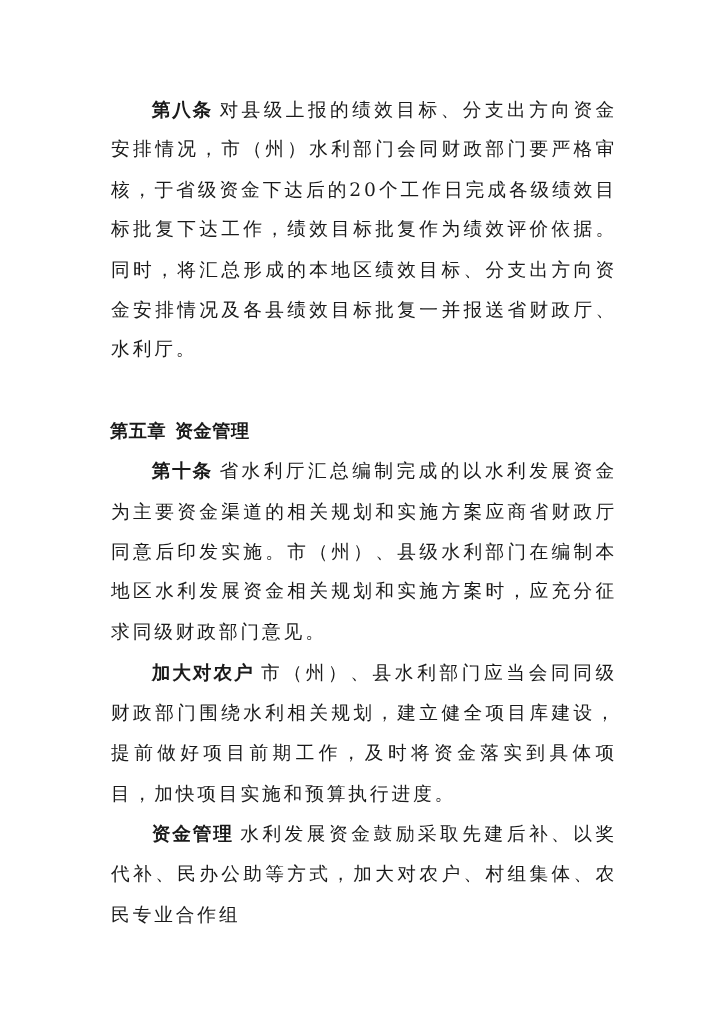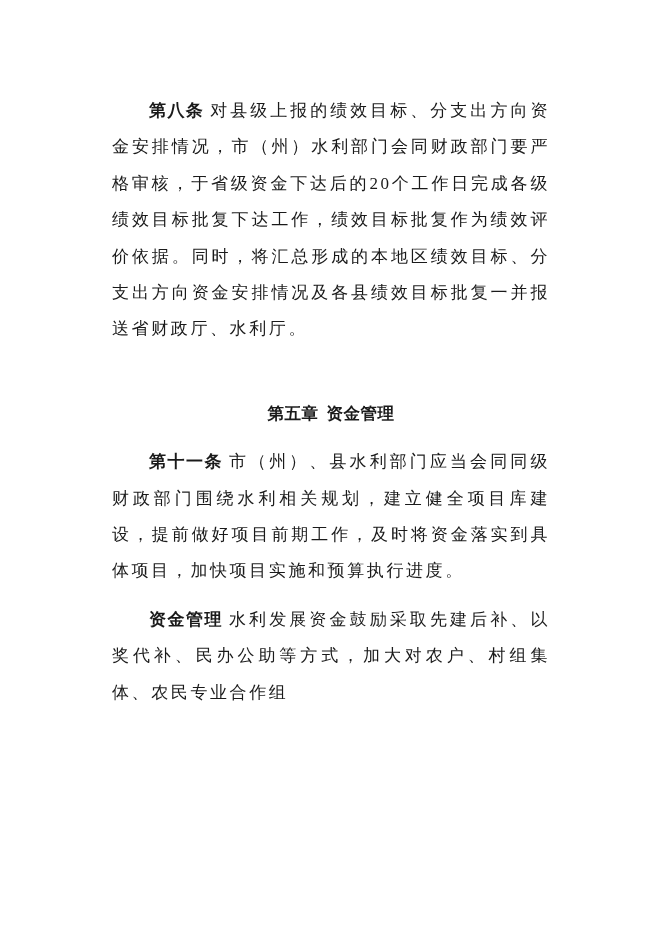--- a/index.html
+++ b/index.html
@@ -15,55 +15,54 @@
       color: #1a1a1a;
       font-family: "DejaVu Serif", "Liberation Serif", serif;
     }
     .page {
       position: absolute;
       left: 100px;
       top: 81px;
       width: 462px;
     }
     .para {
-      margin: 12px;
+      margin: 1px;
       font-size: 17px;
       line-height: 36.4px;
       text-align: justify;
       text-align-last: left;
       letter-spacing: 2.6px;
       text-indent: 37px;
       word-break: break-all;
-      font-family: Liberation Serif, serif;
     }
     .article-no {
       font-weight: bold;
       letter-spacing: 1px;
       margin-right: 6px;
     }
     .chapter {
       margin: 0;
-      text-align: center;
       font-family: "DejaVu Sans", "Liberation Sans", sans-serif;
       font-size: 16.5px;
       line-height: 36.4px;
       letter-spacing: 0.5px;
       padding-top: 36px;
       width: 462px;
     }
     .chapter .gap { display: inline-block; width: 8px; }
   </style>
 </head>
 <body>
 
 <div class="page">
 
   <p class="para"><span class="article-no">第八条</span><span>对县级上报的绩效目标、分支出方向资金安排情况，市（州）水利部门会同财政部门要严格审核，于省级资金下达后的20个工作日完成各级绩效目标批复下达工作，绩效目标批复作为绩效评价依据。同时，将汇总形成的本地区绩效目标、分支出方向资金安排情况及各县绩效目标批复一并报送省财政厅、水利厅。</span></p>
 
   <h2 class="chapter"><span>第五章</span><span class="gap"></span><span>资金管理</span></h2>
 
 
+  <p class="para"><span class="article-no">第十条</span><span>省水利厅汇总编制完成的以水利发展资金为主要资金渠道的相关规划和实施方案应商省财政厅同意后印发实施。市（州）、县级水利部门在编制本地区水利发展资金相关规划和实施方案时，应充分征求同级财政部门意见。</span></p>
 
-  <p class="para"><span class="article-no">第十一条</span><span>市（州）、县水利部门应当会同同级财政部门围绕水利相关规划，建立健全项目库建设，提前做好项目前期工作，及时将资金落实到具体项目，加快项目实施和预算执行进度。</span></p>
+  <p class="para"><span class="article-no">加大对农户</span><span>市（州）、县水利部门应当会同同级财政部门围绕水利相关规划，建立健全项目库建设，提前做好项目前期工作，及时将资金落实到具体项目，加快项目实施和预算执行进度。</span></p>
 
   <p class="para"><span class="article-no">资金管理</span><span>水利发展资金鼓励采取先建后补、以奖代补、民办公助等方式，加大对农户、村组集体、农民专业合作组</span></p>
 
 </div>
 
 </body></html>

